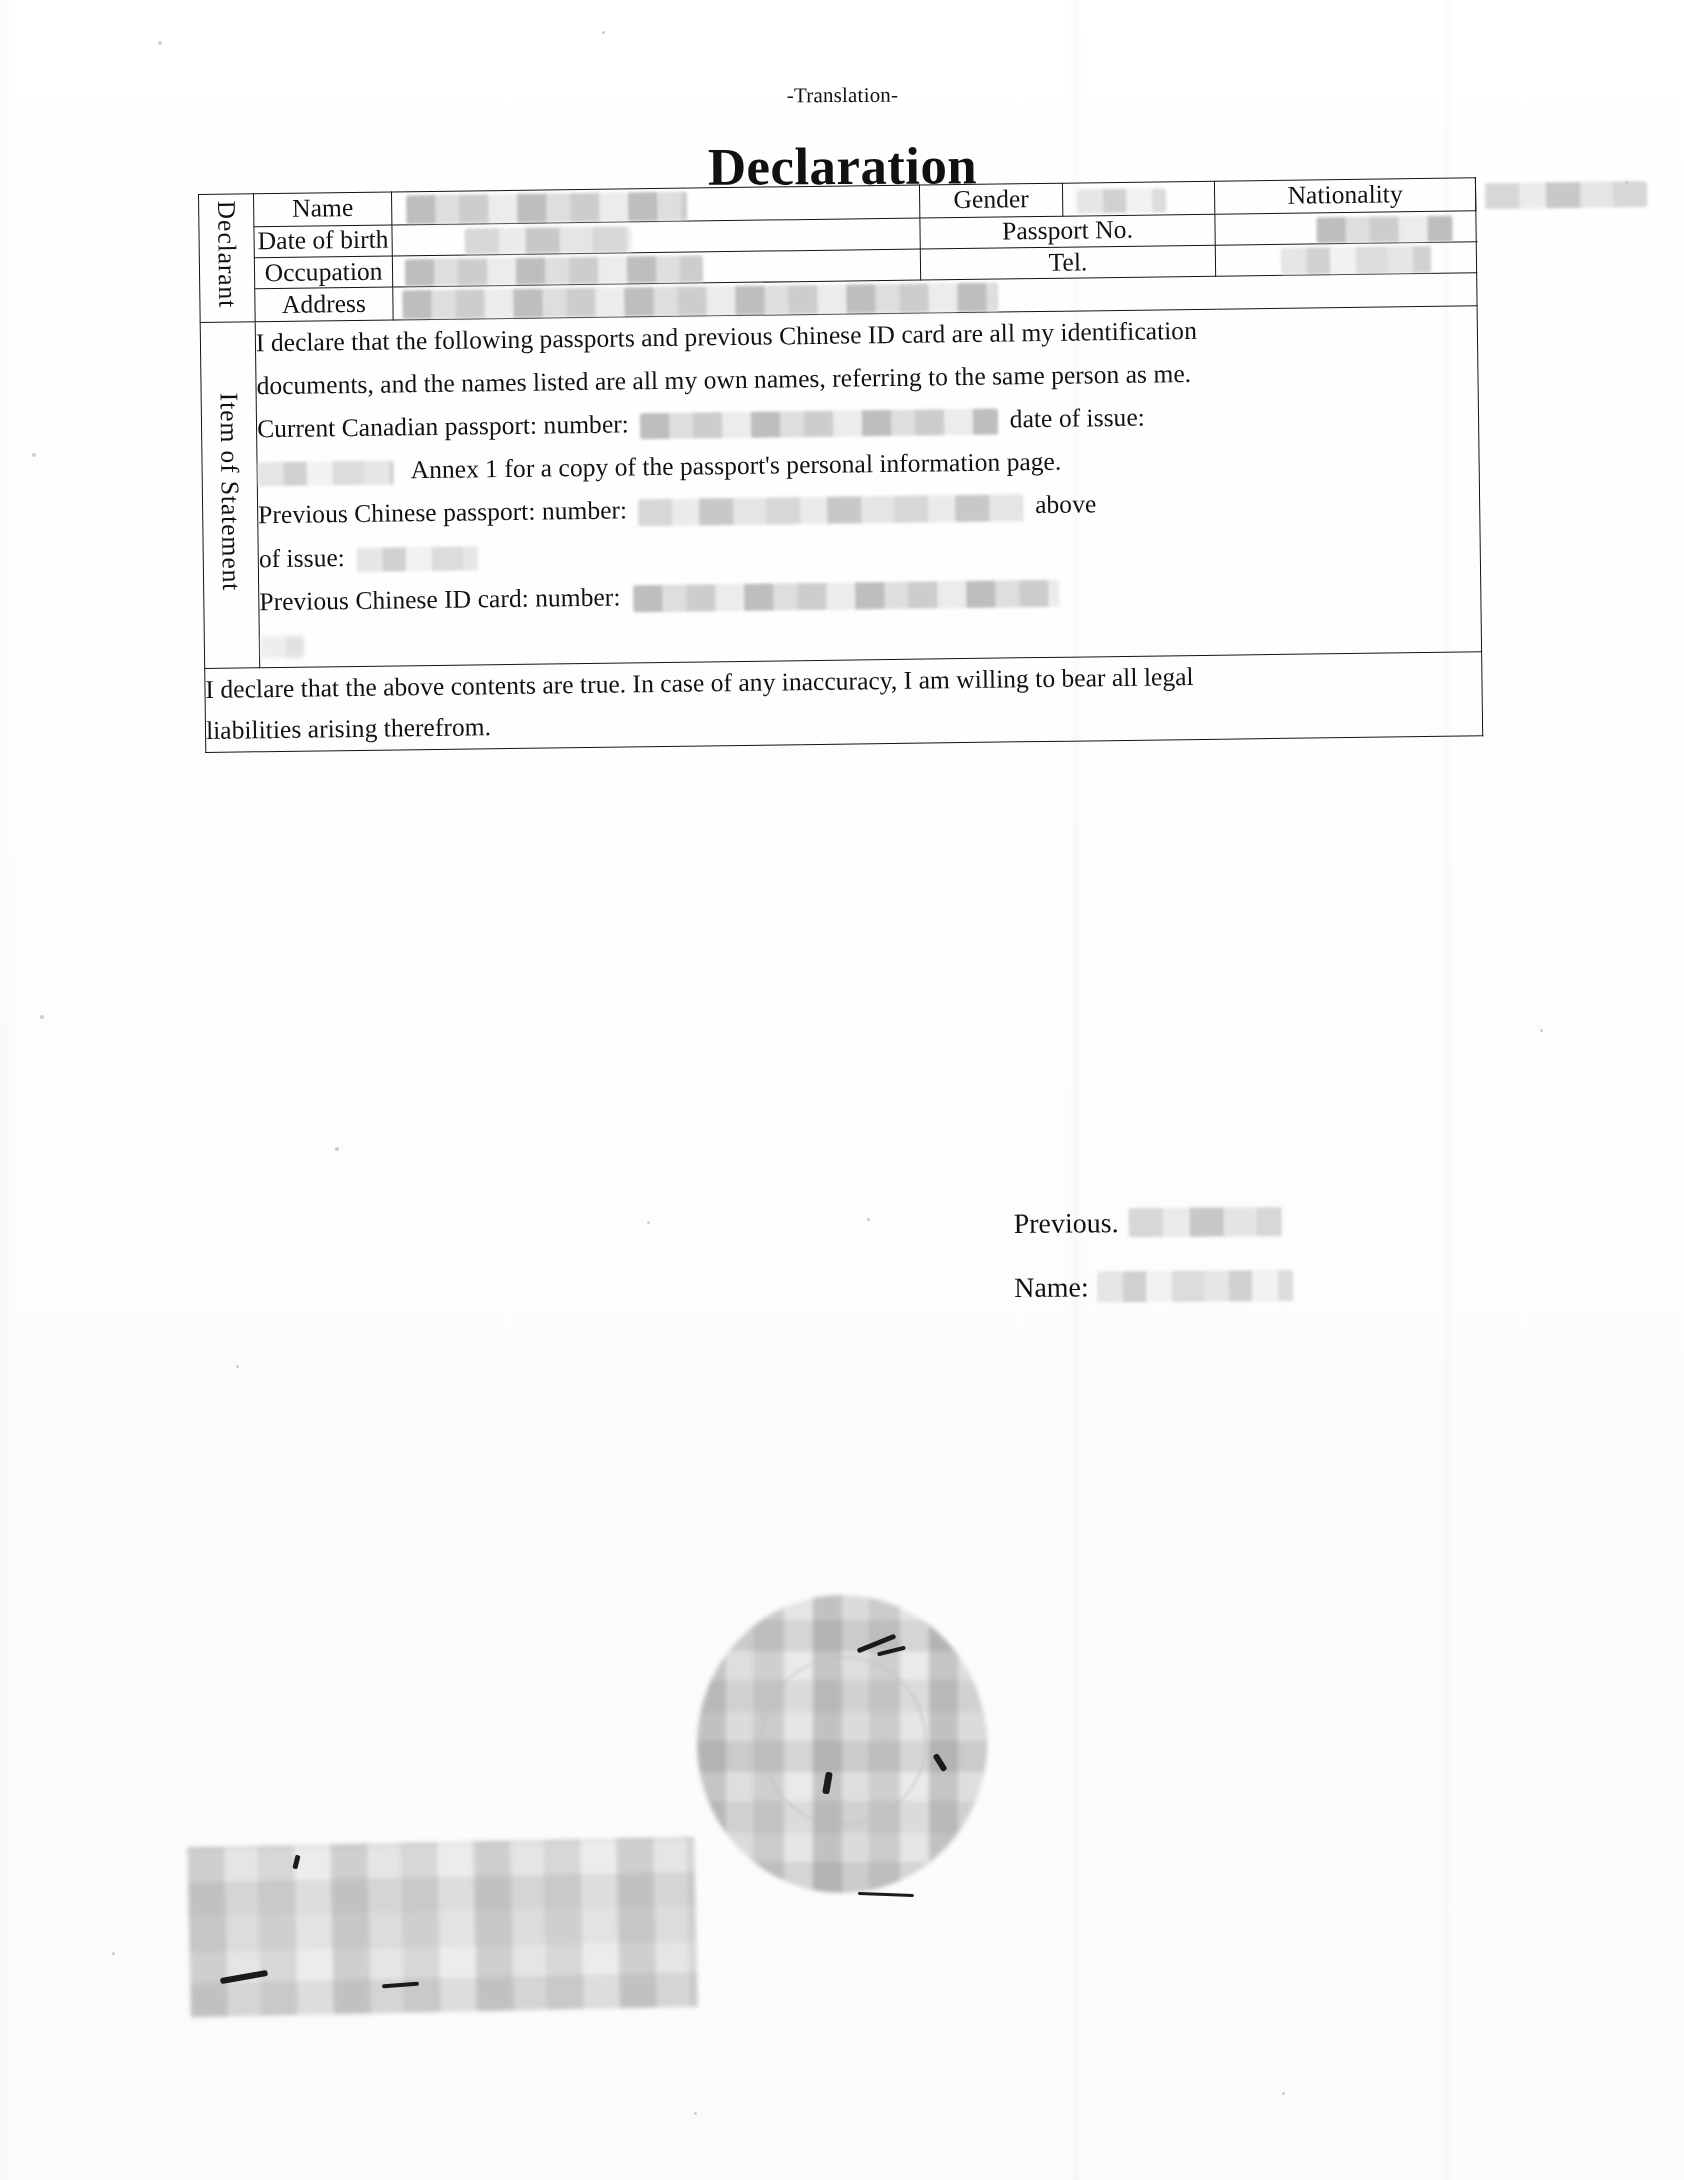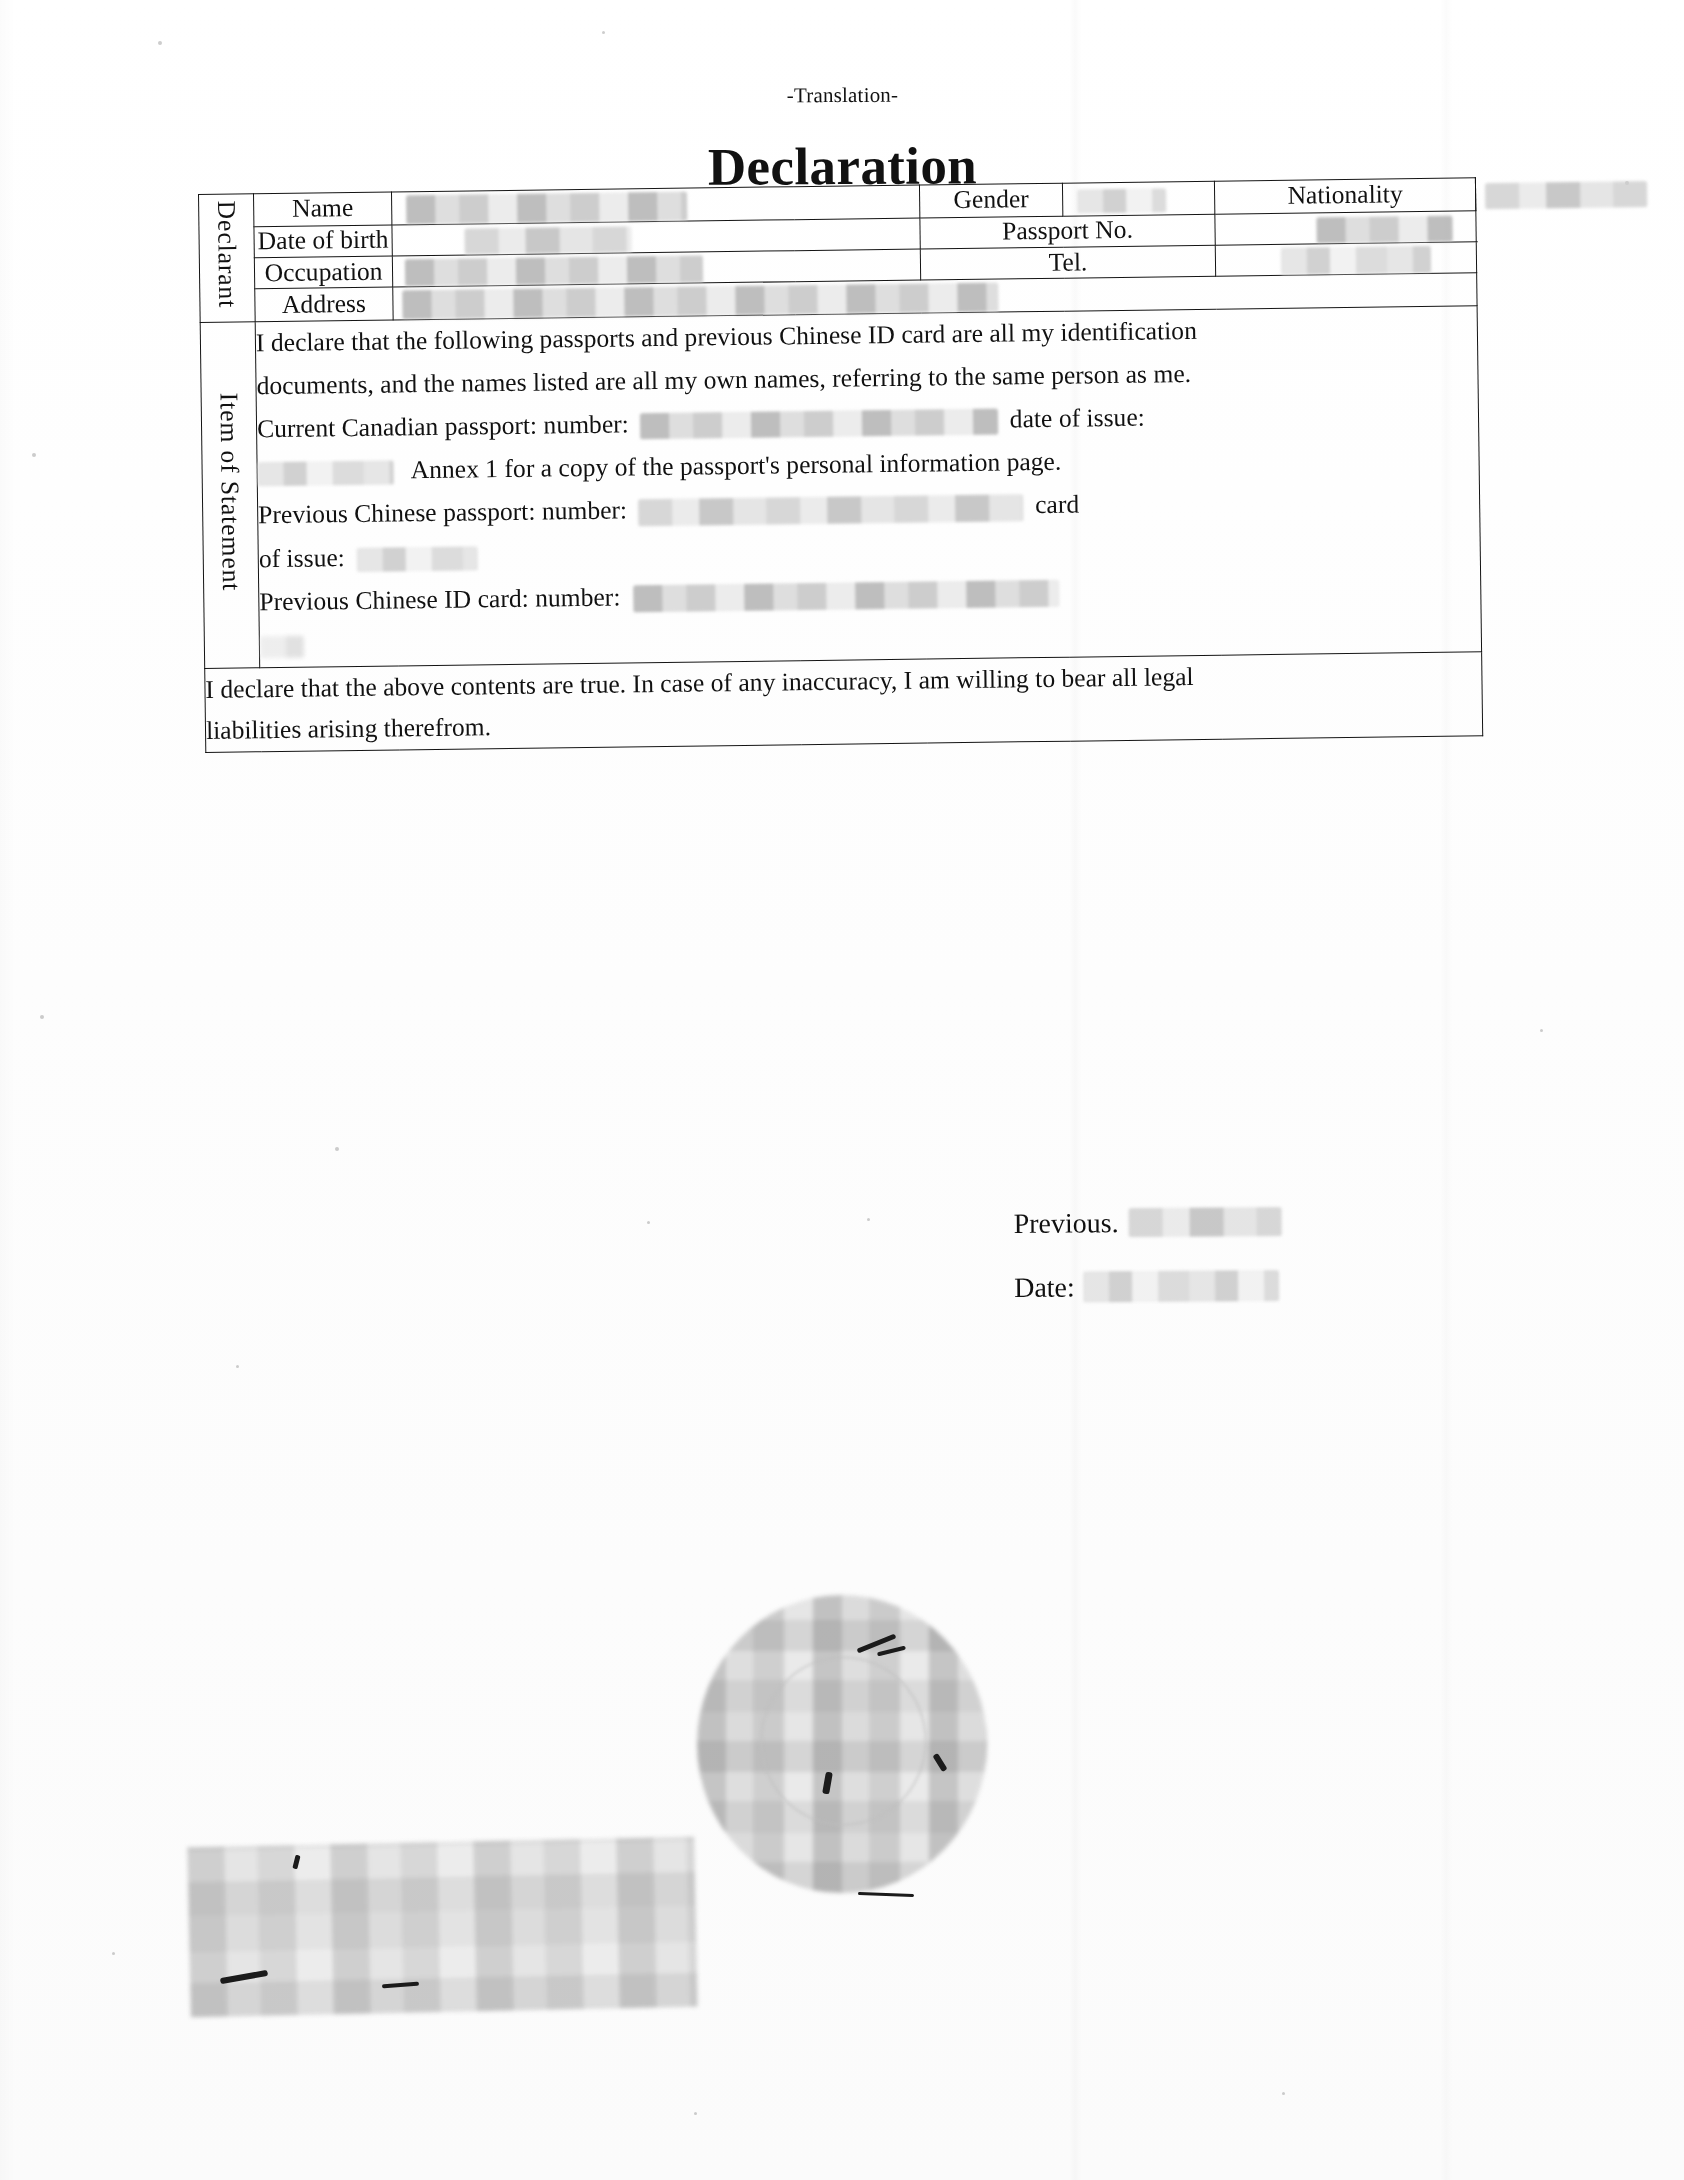--- a/index.html
+++ b/index.html
@@ -333,21 +333,21 @@
               
             </p>
             <p>
               <span class="mos m3" style="width:136px;height:24px;margin-right:12px;"></span>
               <span>Annex 1 for a copy of the passport's personal information page.</span>
               
             </p>
             <p>
               <span>Previous Chinese passport: number:</span>
               <span class="mos m2" style="width:385px;height:27px;margin:0 5.1px;"></span>
-              <span>card</span>
+              <span>above</span>
               
             </p>
             <p>
               <span>of issue:</span>
               <span class="mos m3" style="width:121px;height:24px;margin-left:5.1px;"></span>
               
             </p>
             <p>
               <span>Previous Chinese ID card: number:</span>
               <span class="mos" style="width:426px;height:27px;margin-left:6.8px;"></span>
@@ -369,21 +369,21 @@
     </table>
   </div>
 
   <div id="signature-block">
     <div class="sig-row">
       <span>Previous.</span>
       <span class="mos m2" style="width:153px;height:29px;margin-left:10.2px;"></span>
 
     </div>
     <div class="sig-row">
-      <span>Date:</span>
+      <span>Name:</span>
       <span class="mos m3" style="width:196px;height:31px;margin-left:8.5px;"></span>
 
     </div>
   </div>
 
   <div id="seal"></div>
   <div id="seal-inner"></div>
   <div class="ink" style="left:856px;top:1641px;width:41px;height:5.1px;transform:rotate(-22deg);border-radius:2.6px;"></div>
   <div class="ink" style="left:877px;top:1649px;width:29px;height:4.3px;transform:rotate(-14deg);border-radius:2.6px;"></div>
   <div class="ink" style="left:824px;top:1772px;width:6.8px;height:22px;transform:rotate(10deg);border-radius:2.6px;"></div>

